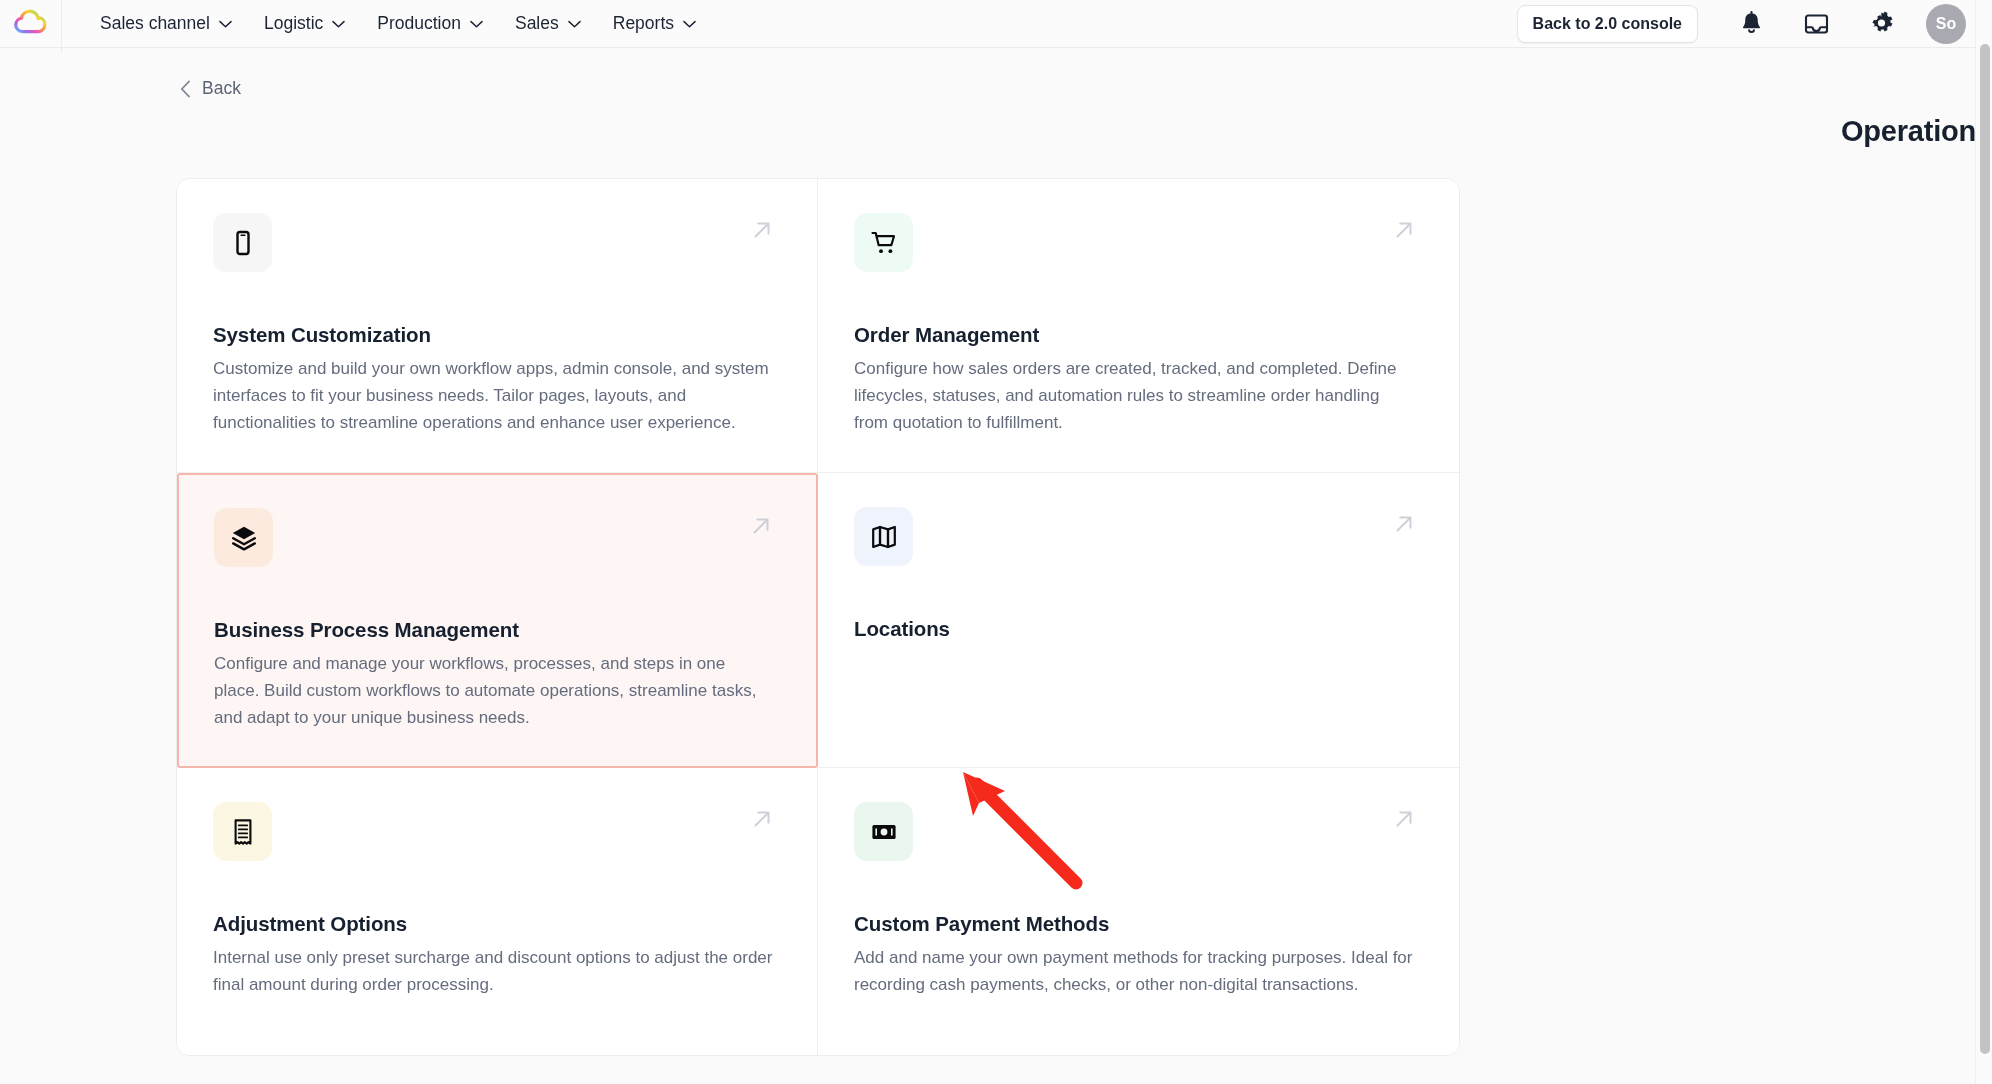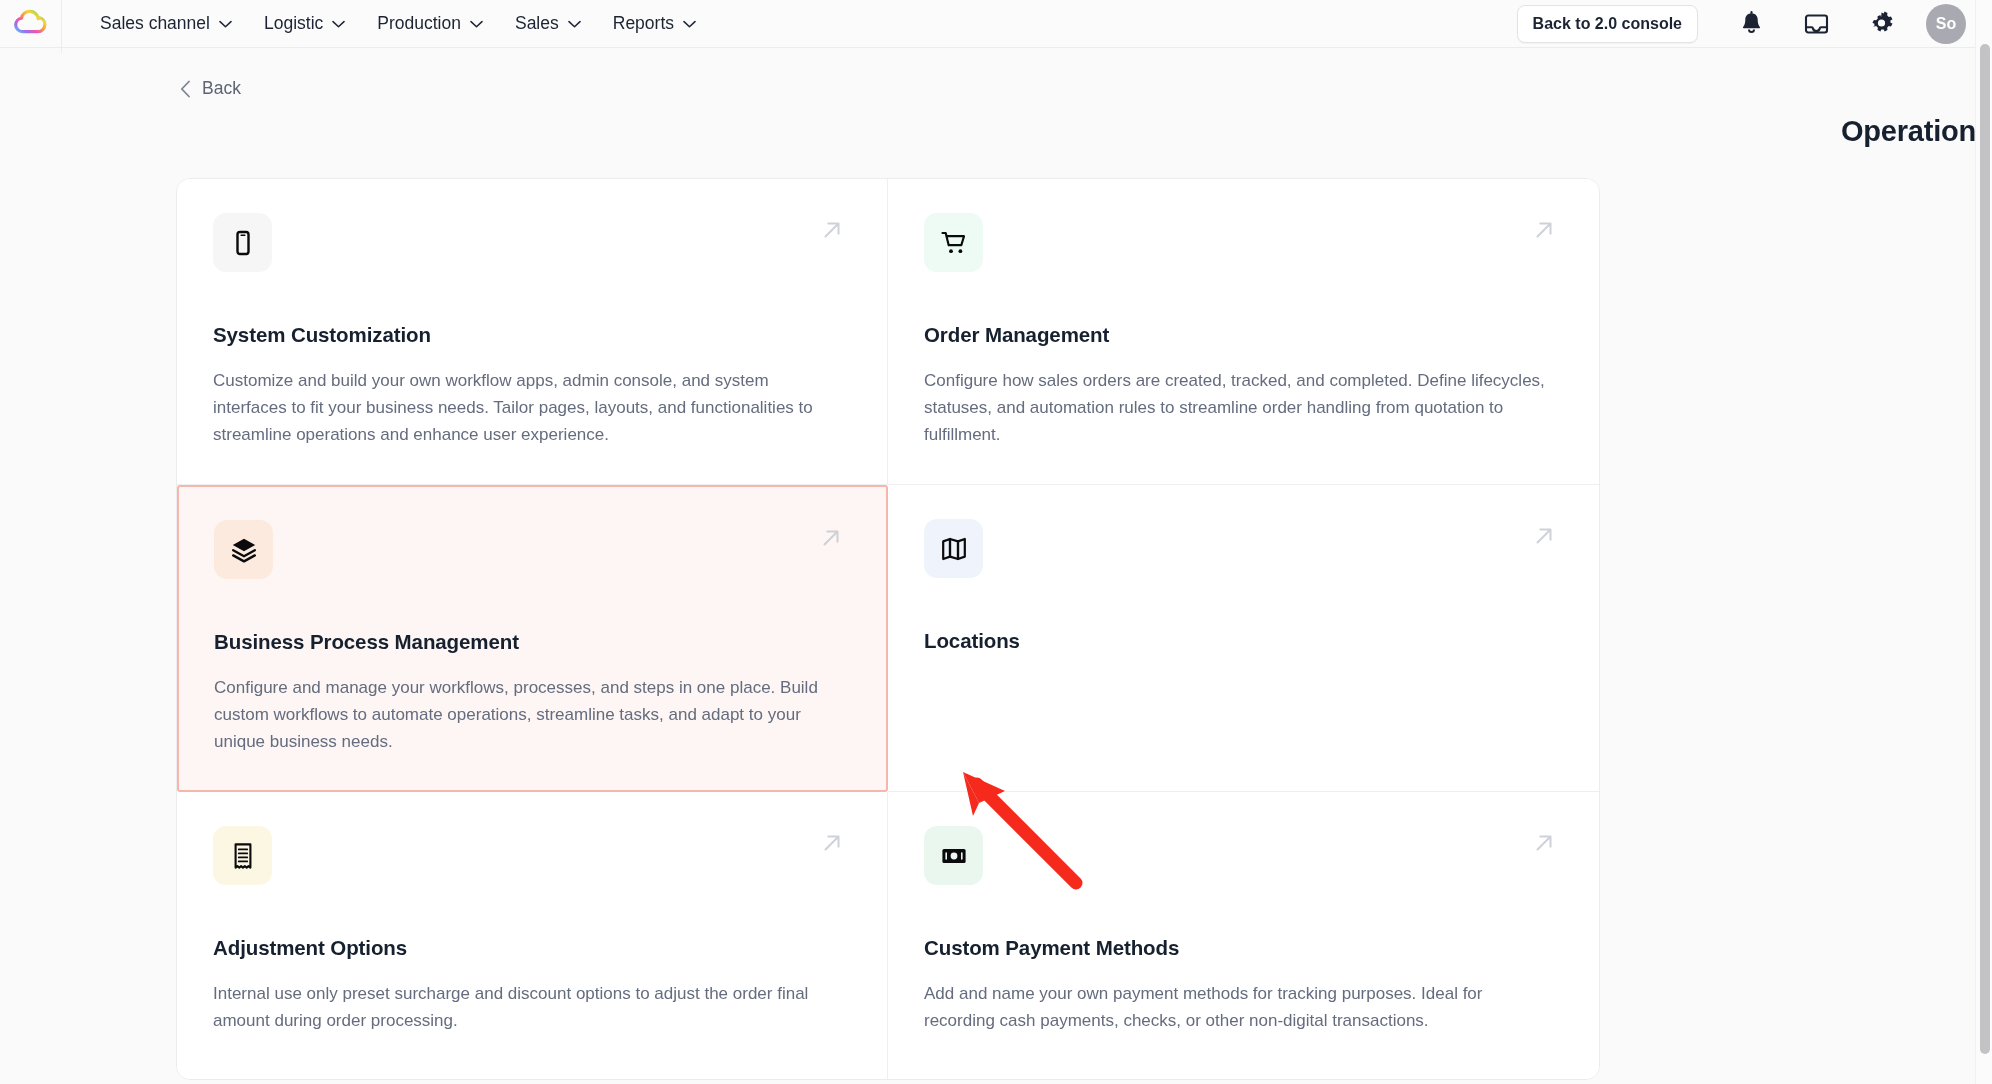--- a/index.html
+++ b/index.html
@@ -140,21 +140,21 @@
     font-size: 29px;
     font-weight: 700;
     letter-spacing: -0.2px;
     color: #16202f;
     text-align: right;
   }
 
   
   .cards-container {
     margin: 30px 0 0 176px;
-    width: 1424px;
+    width: 1284px;
     background: #ffffff;
     border: 1px solid #ececee;
     border-radius: 14px;
     display: grid;
     grid-template-columns: 1fr 1fr;
     overflow: hidden;
     position: relative;
   }
 
   .card {
@@ -189,21 +189,21 @@
 
   .card-title {
     margin-top: 51px;
     font-size: 20.5px;
     font-weight: 700;
     color: #16202f;
     letter-spacing: -0.1px;
   }
 
   .card-desc {
-    margin-top: 20px;
+    margin-top: 8px;
     font-size: 17px;
     line-height: 27px;
     color: #646c7e;
     max-width: 760px;
   }
 
   
   .card.highlighted {
     background: #fdf6f4;
     border: 2px solid #f6b6ab;

